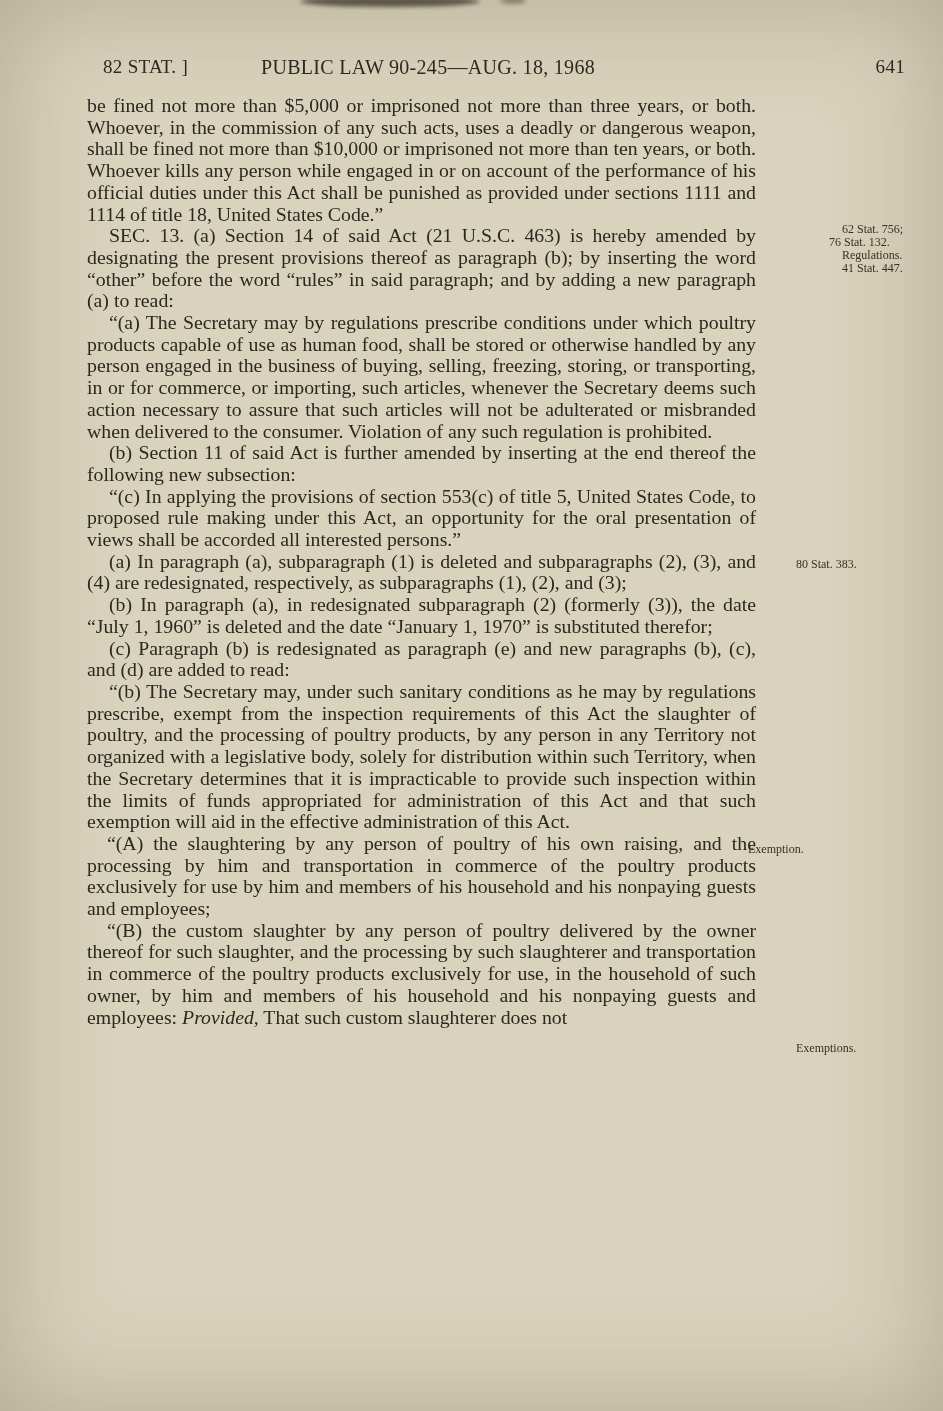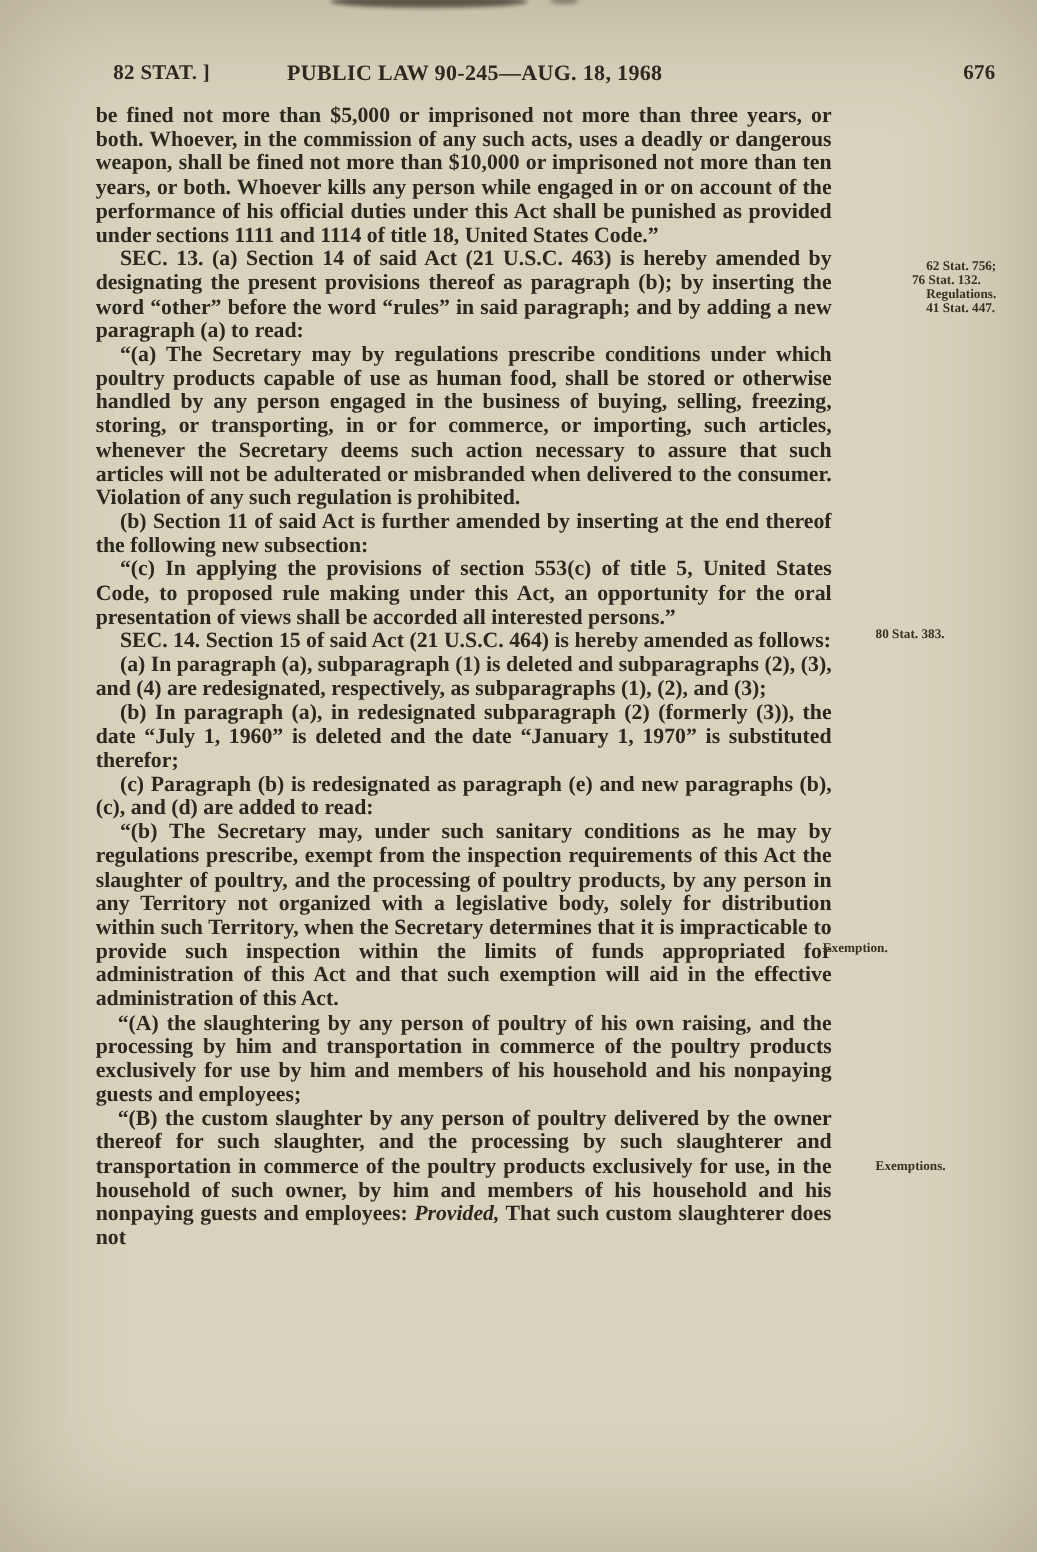--- a/index.html
+++ b/index.html
@@ -1,15 +1,15 @@
 <!DOCTYPE html>
 <html><head>
 <meta charset="utf-8">
 <style>
-  * { margin: 0; padding: 0; box-sizing: border-box; font-weight: bold; }
+  * { margin: 0; padding: 0; box-sizing: border-box; }
   html, body { width: 943px; height: 1411px; }
   body {
     font-family: "Liberation Serif", "DejaVu Serif", serif;
     background: #b4ab92;
   }
   .page {
     position: relative;
     width: 943px;
     height: 1411px;
     background: #d9d2bc;
@@ -51,45 +51,43 @@
   .text-column p { margin: 0; text-indent: 22px; }
   .text-column p.noindent { text-indent: 0; }
   .text-column p.sub { text-indent: 20px; }
   .text-column i { font-style: italic; }
   .note {
     position: absolute;
     font-size: 12px;
     line-height: 13px;
     white-space: nowrap;
     color: #35321f;
-    margin-top: 12px;
   }
   .note .ln.ind { padding-left: 13px; }
 </style>
 </head>
 <body>
 
 <div class="page">
 
   <div class="smudge s1"></div>
   <div class="smudge s2"></div>
 
   <div class="header">
     <span class="hdr-left">82 STAT. ]</span>
     <span class="hdr-center">PUBLIC LAW 90-245—AUG. 18, 1968</span>
-    <span class="hdr-right">676</span>
+    <span class="hdr-right">641</span>
   </div>
 
   <div class="text-column">
     <p class="noindent">be fined not more than $5,000 or imprisoned not more than three years, or both. Whoever, in the commission of any such acts, uses a deadly or dangerous weapon, shall be fined not more than $10,000 or imprisoned not more than ten years, or both. Whoever kills any person while engaged in or on account of the performance of his official duties under this Act shall be punished as provided under sections 1111 and 1114 of title 18, United States Code.”</p>
     <p>SEC. 13. (a) Section 14 of said Act (21 U.S.C. 463) is hereby amended by designating the present provisions thereof as paragraph (b); by inserting the word “other” before the word “rules” in said paragraph; and by adding a new paragraph (a) to read:</p>
     <p>“(a) The Secretary may by regulations prescribe conditions under which poultry products capable of use as human food, shall be stored or otherwise handled by any person engaged in the business of buying, selling, freezing, storing, or transporting, in or for commerce, or importing, such articles, whenever the Secretary deems such action necessary to assure that such articles will not be adulterated or misbranded when delivered to the consumer. Violation of any such regulation is prohibited.</p>
     <p>(b) Section 11 of said Act is further amended by inserting at the end thereof the following new subsection:</p>
     <p>“(c) In applying the provisions of section 553(c) of title 5, United States Code, to proposed rule making under this Act, an opportunity for the oral presentation of views shall be accorded all interested persons.”</p>
-    <p>SEC. 14. Section 15 of said Act (21 U.S.C. 464) is hereby amended as follows:</p>
     <p>(a) In paragraph (a), subparagraph (1) is deleted and subparagraphs (2), (3), and (4) are redesignated, respectively, as subparagraphs (1), (2), and (3);</p>
     <p>(b) In paragraph (a), in redesignated subparagraph (2) (formerly (3)), the date “July 1, 1960” is deleted and the date “January 1, 1970” is substituted therefor;</p>
     <p>(c) Paragraph (b) is redesignated as paragraph (e) and new paragraphs (b), (c), and (d) are added to read:</p>
     <p>“(b) The Secretary may, under such sanitary conditions as he may by regulations prescribe, exempt from the inspection requirements of this Act the slaughter of poultry, and the processing of poultry products, by any person in any Territory not organized with a legislative body, solely for distribution within such Territory, when the Secretary determines that it is impracticable to provide such inspection within the limits of funds appropriated for administration of this Act and that such exemption will aid in the effective administration of this Act.</p>
     <p class="sub">“(A) the slaughtering by any person of poultry of his own raising, and the processing by him and transportation in commerce of the poultry products exclusively for use by him and members of his household and his nonpaying guests and employees;</p>
     <p class="sub"><span>“(B) the custom slaughter by any person of poultry delivered by the owner thereof for such slaughter, and the processing by such slaughterer and transportation in commerce of the poultry products exclusively for use, in the household of such owner, by him and members of his household and his nonpaying guests and employees: </span><i>Provided,</i><span> That such custom slaughterer does not</span></p>
   </div>
 
   <div class="note" style="left:829px; top:223px;">
     <div class="ln ind">62 Stat. 756;</div>

